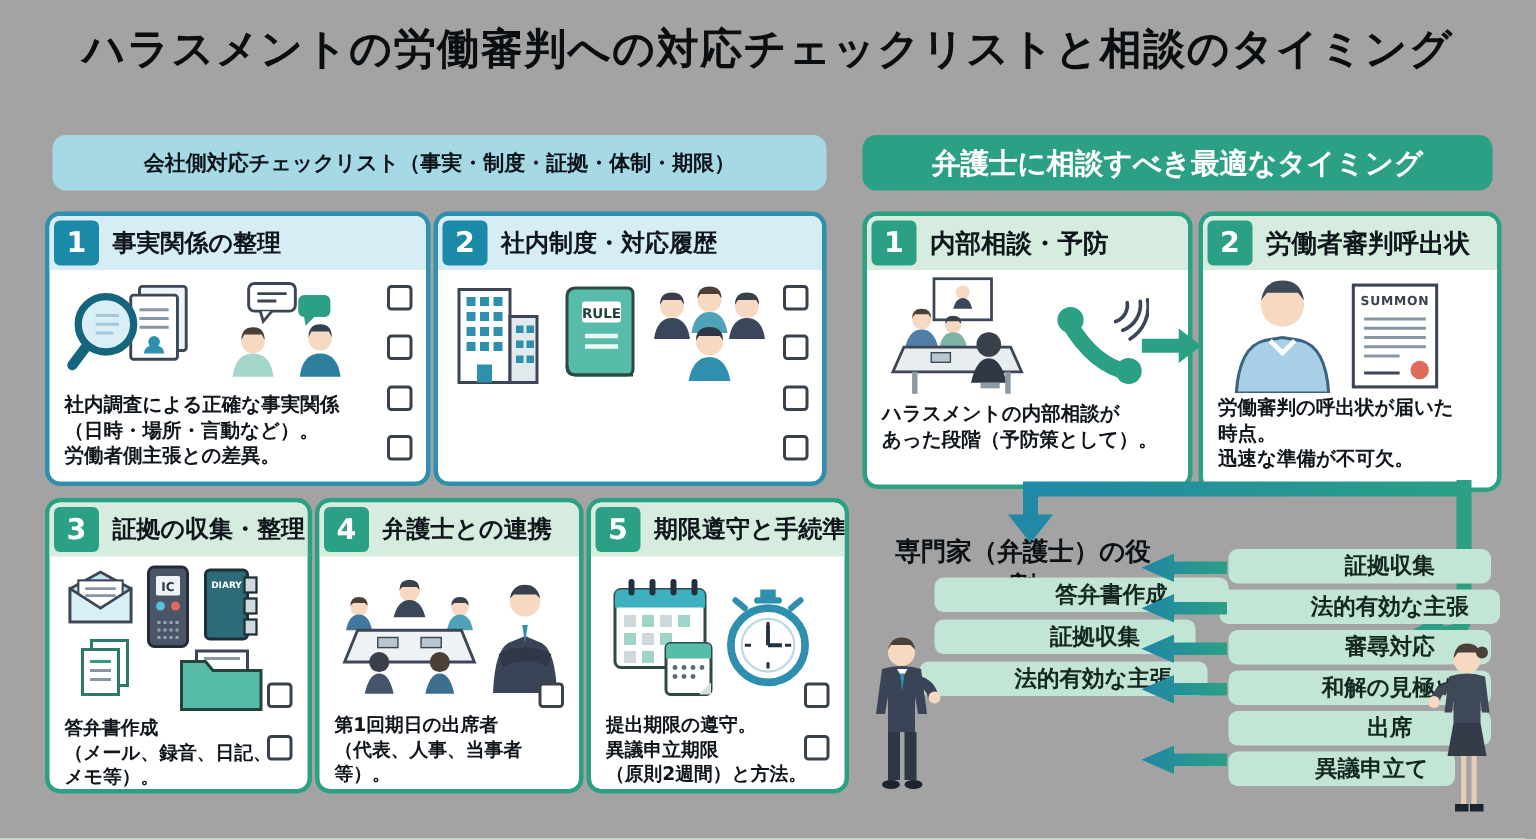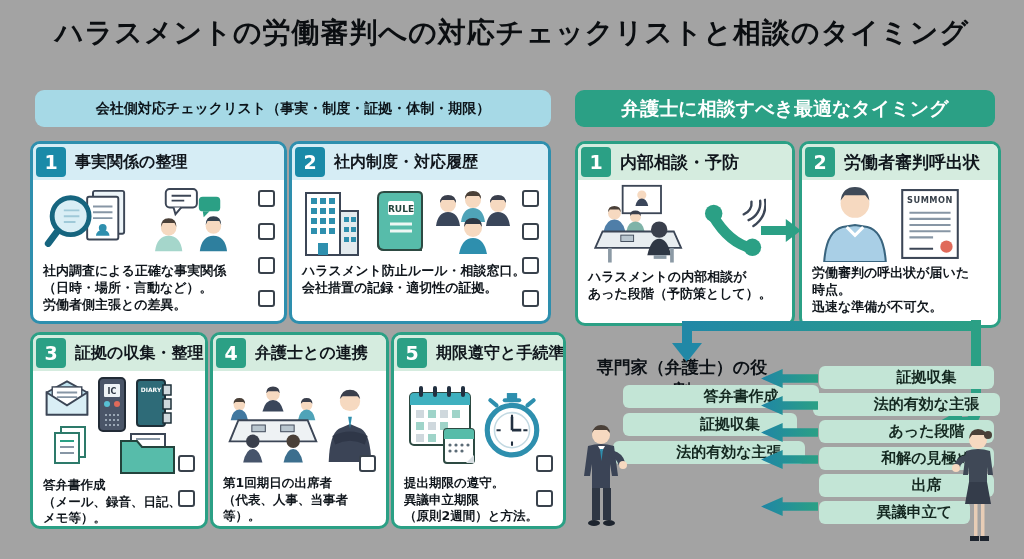--- a/index.html
+++ b/index.html
@@ -148,22 +148,20 @@
             <path d="M31 9 q0 -8 8 -8 q8 0 8 8 l-2 -3 h-12 z" fill="#4a4038"></path>
           <path d="M27 32 q2 -14 12 -14 q10 0 12 14 z" fill="#4fa3b8"></path>
           <circle cx="64" cy="14" r="8" fill="#f6d9c0"></circle>
             <path d="M56 13 q0 -8 8 -8 q8 0 8 8 l-2 -3 h-12 z" fill="#3a3f4c"></path>
           <path d="M52 36 q2 -14 12 -14 q10 0 12 14 z" fill="#3a465a"></path>
           <circle cx="39" cy="38" r="9" fill="#f6d9c0"></circle>
             <path d="M30 37 q0 -9 9 -9 q9 0 9 9 l-2 -3 h-14 z" fill="#2f3744"></path>
           <path d="M25 64 q3 -16 14 -16 q11 0 14 16 z" fill="#2e8fae"></path>
         </svg>
       </div>
-      <div class="card-text">ハラスメント防止ルール・相談窓口。
-会社措置の記録・適切性の証拠。</div>
       <div class="cbcol">
         <span class="cb"></span>
         <span class="cb"></span>
         <span class="cb"></span>
         <span class="cb"></span>
       </div>
     </div>
   </div>
 
   <div class="card green small" style="left:30px;top:332px;width:172px;height:191px;">
@@ -402,21 +400,21 @@
   </svg>
 
   <div class="roles-title">専門家（弁護士）の役割</div>
 
   <div class="role-box" style="left:623px;top:385px;width:156px;">答弁書作成</div>
   <div class="role-box" style="left:623px;top:413px;width:134px;">証拠収集</div>
   <div class="role-box" style="left:613px;top:441px;width:152px;">法的有効な主張</div>
 
   <div class="role-box" style="left:819px;top:366px;width:135px;">証拠収集</div>
   <div class="role-box" style="left:813px;top:393px;width:147px;">法的有効な主張</div>
-  <div class="role-box" style="left:819px;top:420px;width:135px;">あった段階</div>
+  <div class="role-box" style="left:819px;top:420px;width:135px;">審尋対応</div>
   <div class="role-box" style="left:819px;top:474px;width:135px;">出席</div>
   <div class="role-box" style="left:819px;top:447px;width:135px;">和解の見極め</div>
   <div class="role-box" style="left:819px;top:501px;width:111px;">異議申立て</div>
 
   <div class="arrow-left" style="left:761px;top:369px;"></div>
   <div class="arrow-left" style="left:761px;top:396px;"></div>
   <div class="arrow-left" style="left:761px;top:423px;"></div>
   <div class="arrow-left" style="left:761px;top:450px;"></div>
   <div class="arrow-left" style="left:761px;top:497px;"></div>
 

